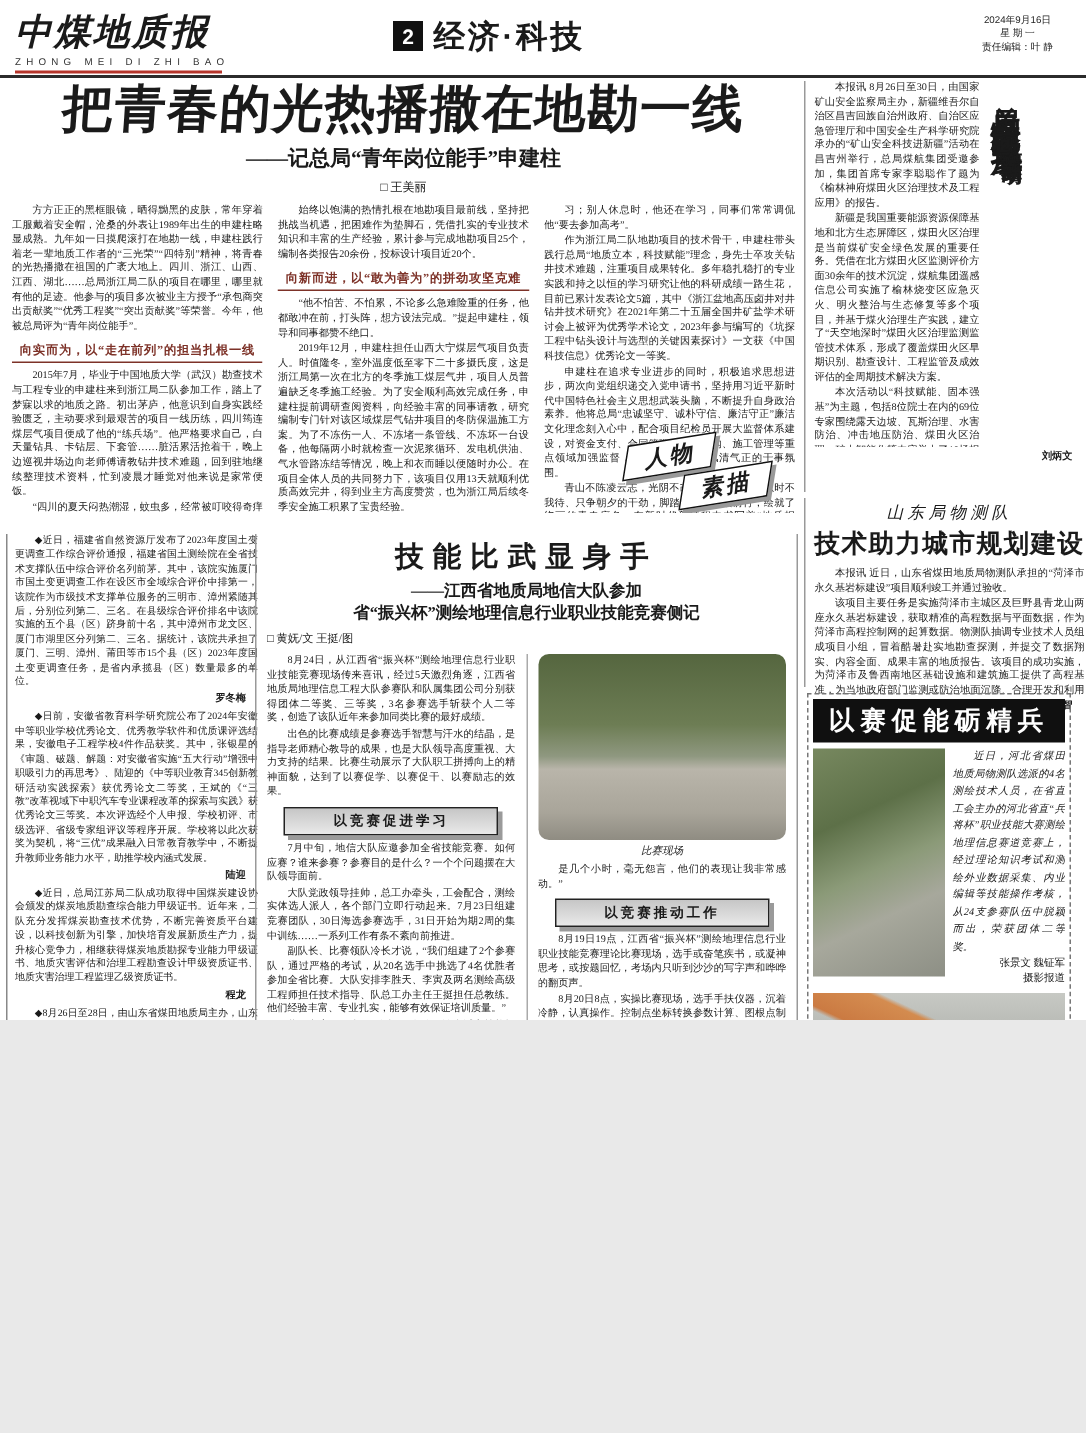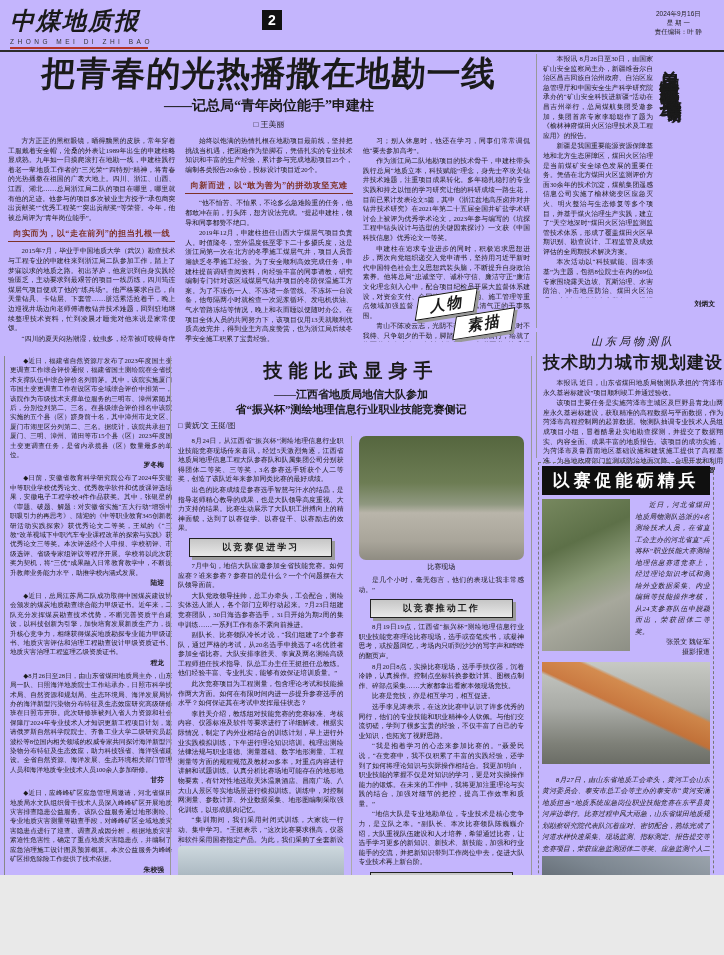--- a/index.html
+++ b/index.html
@@ -1,16 +1,16 @@
 <!DOCTYPE html>
 <html><head>
 <meta charset="utf-8">
 <style>
   html,body{margin:0;padding:0;background:#e9e9e9;}
-  #page{position:relative;width:724px;height:875px;background:#c4b5fd;margin:0 auto;
+  #page{position:relative;width:724px;height:680px;background:#ffffff;margin:0 auto;
         font-family:"Liberation Serif","DejaVu Serif",serif;color:#1a1a1a;overflow:hidden;}
   .sans{font-family:"Liberation Sans","DejaVu Sans",sans-serif;}
   
   #masthead{position:absolute;left:0;top:0;width:724px;height:50px;border-bottom:2px solid #2b2b2b;}
   #logo{position:absolute;left:10px;top:5px;}
   #logo .cn{font-size:24px;font-weight:bold;font-style:italic;letter-spacing:2px;}
   #logo .py{font-size:6.5px;letter-spacing:3.5px;color:#333;margin-top:1px;}
   #logo .rule{height:2px;background:#b5342a;width:138px;margin-top:2px;}
   #pagetag{position:absolute;left:262px;top:10px;display:flex;align-items:center;gap:7px;}
   #pagetag .num{background:#111;color:#fff;width:20px;height:20px;display:flex;align-items:center;justify-content:center;
@@ -80,38 +80,39 @@
   #mid .by{font-size:7.5px;text-align:left;margin:4px 0 5px 0;}
   #mid .cols{display:flex;height:500px;}
   #mid .colA,#mid .colB{flex:1;overflow:hidden;display:flex;flex-direction:column;}
   #mid .colA{padding-right:7px;border-right:1px solid #aaa;}
   #mid .colB{padding-left:7px;}
   .boxhead{align-self:center;background:linear-gradient(#c6c6c6,#e9e9e9);border:1px solid #222;
         box-shadow:3px 3px 0 #9a9a9a;font-weight:bold;font-size:9px;letter-spacing:2px;
         padding:2px 32px;margin:4px 0;font-family:"Liberation Sans","DejaVu Sans",sans-serif;}
   #m-photo{width:100%;height:124px;border-radius:7px;background:
       linear-gradient(180deg,#55663f 0%,#6d7d54 38%,#8f9880 55%,#b9b5aa 62%,#a9a59a 85%,#8f8c82 100%);}
-  #m-photo-cap{font-size:7px;text-align:center;margin:2px 0 3px 0;}
+  #m-photo-cap{font-size:7px;font-style:italic;text-align:center;margin:2px 0 3px 0;}
   #m-photo2{width:100%;height:90px;margin-top:auto;border-radius:4px;background:
       linear-gradient(180deg,#cdd8de 0%,#aebbc4 30%,#76828c 65%,#474f58 100%);}
   .atext{overflow:hidden;flex:1;display:flex;flex-direction:column;}
 </style>
 </head>
 <body>
 
 <div id="page">
 
   <div id="masthead">
     <div id="logo">
       <div class="cn">中煤地质报</div>
       <div class="py sans">ZHONG MEI DI ZHI BAO</div>
       <div class="rule"></div>
     </div>
     <div id="pagetag" class="sans">
       <div class="num">2</div>
+      <div class="sec">经济·科技</div>
     </div>
     <div id="dateblock" class="sans">
       <div>2024年9月16日</div>
       <div>星 期 一</div>
       <div>责任编辑：叶 静</div>
     </div>
   </div>
 
   <div id="lead">
     <div class="hl">把青春的光热播撒在地勘一线</div>

